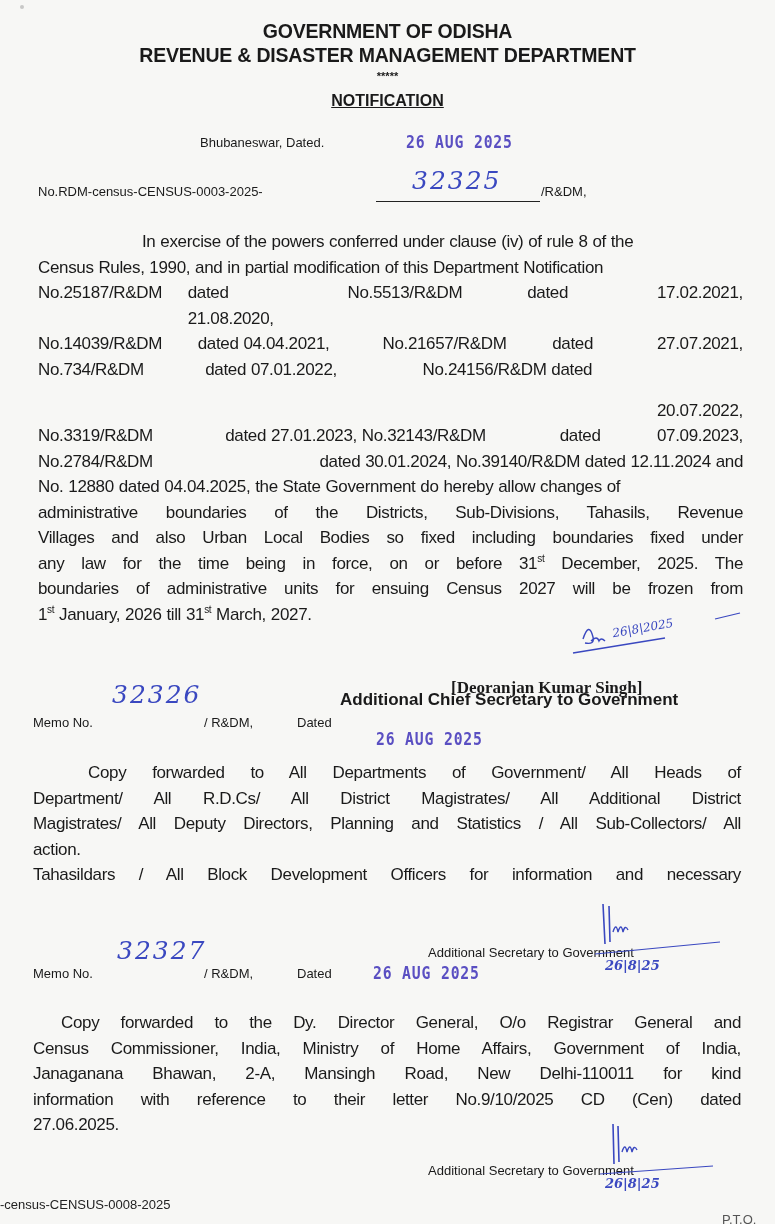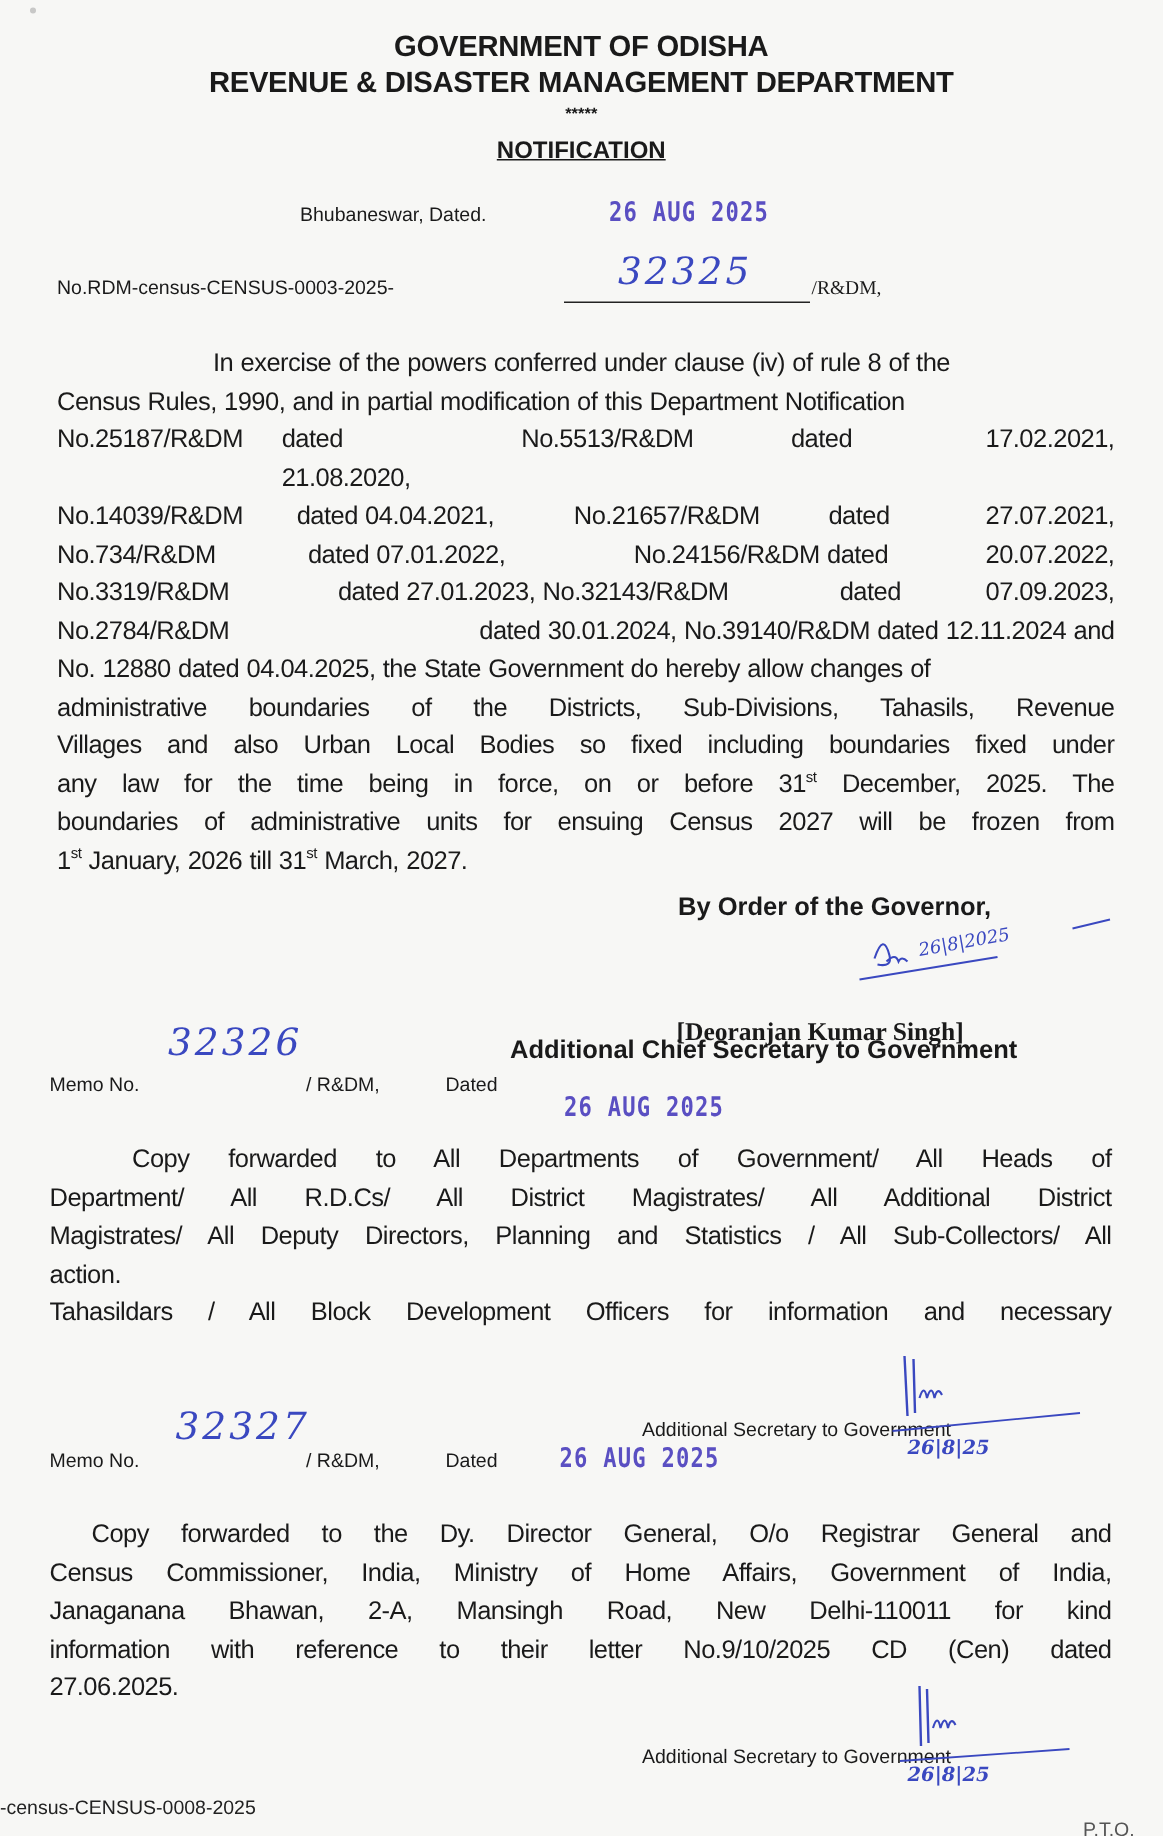--- a/index.html
+++ b/index.html
@@ -45,21 +45,21 @@
   <div class="abs hdr" style="top:44px;">REVENUE &amp; DISASTER MANAGEMENT DEPARTMENT</div>
   <div class="abs stars" style="top:70px;">*****</div>
   <div class="abs notif" style="top:92px;">NOTIFICATION</div>
 
   <div class="abs txt" style="left:200px;top:135px;">Bhubaneswar, Dated.</div>
   <div class="abs stamp" style="left:406px;top:131px;">26 AUG 2025</div>
 
   <div class="abs txt" style="left:38px;top:184px;">No.RDM-census-CENSUS-0003-2025-</div>
   <div class="underline-line" style="left:376px;top:201px;width:164px;"></div>
   <div class="abs hand" style="left:412px;top:166px;">32325</div>
-  <div class="abs txt" style="left:541px;top:184px;font-family:Liberation Serif, serif;">/R&amp;DM,</div>
+  <div class="abs txt" style="left:541px;top:184px;">/R&amp;DM,</div>
 
   <div class="para" style="left:38px;top:229px;width:705px;">
     <div style="padding-left:104px;">In exercise of the powers conferred under clause (iv) of rule 8 of the</div>
     <div>Census Rules, 1990, and in partial modification of this Department Notification</div>
 
     <div class="refrow">
       <span style="width:120px;">No.25187/R&amp;DM</span>
       <span style="width:130px;">dated 21.08.2020,</span>
       <span style="width:150px;">No.5513/R&amp;DM</span>
       <span style="width:100px;">dated</span>
@@ -70,21 +70,21 @@
       <span style="width:160px;">dated 04.04.2021,</span>
       <span style="width:145px;">No.21657/R&amp;DM</span>
       <span style="width:80px;">dated</span>
       <span style="text-align:right;">27.07.2021,</span>
     </div>
     <div class="refrow">
       <span style="width:150px;">No.734/R&amp;DM</span>
       <span style="width:200px;">dated 07.01.2022,</span>
       <span style="width:200px;">No.24156/R&amp;DM dated</span>
       <span></span>
-      <span style="text-align:center;">20.07.2022,</span>
+      <span style="text-align:center;margin-top:41px;">20.07.2022,</span>
     </div>
     <div class="refrow">
       <span style="width:170px;">No.3319/R&amp;DM</span>
       <span style="width:300px;">dated 27.01.2023, No.32143/R&amp;DM</span>
       <span></span>
       <span style="width:80px;">dated</span>
       <span style="text-align:right;">07.09.2023,</span>
     </div>
     <div class="refrow">
       <span style="width:180px;">No.2784/R&amp;DM</span>
@@ -92,21 +92,20 @@
     </div>
 
     <div>No. 12880 dated 04.04.2025, the State Government do hereby allow changes of</div>
     <div style="text-align:justify;text-align-last:justify;">administrative boundaries of the Districts, Sub-Divisions, Tahasils, Revenue</div>
     <div style="text-align:justify;text-align-last:justify;">Villages and also Urban Local Bodies so fixed including boundaries fixed under</div>
     <div style="text-align:justify;text-align-last:justify;"><span>any law for the time being in force, on or before 31</span><sup>st</sup><span> December, 2025. The</span></div>
     <div style="text-align:justify;text-align-last:justify;">boundaries of administrative units for ensuing Census 2027 will be frozen from</div>
     <div><span>1</span><sup>st</sup><span> January, 2026 till 31</span><sup>st</sup><span> March, 2027.</span></div>
   </div>
 
-  <div class="abs bold" style="left:452px;top:595px;">By Order of the Governor,</div>
   <div class="abs sig" style="left:565px;top:613px;">
     <svg width="180" height="50">
       <path d="M8 40 L100 25" stroke="#3a48c0" stroke-width="1.4" fill="none"></path>
       <path d="M18 26 q6 -18 10 -2 q2 8 -8 6 M26 28 q6 -6 8 0 q2 -4 6 0" stroke="#3a48c0" stroke-width="1.4" fill="none"></path>
       <path d="M150 6 L175 0" stroke="#3a48c0" stroke-width="1.2" fill="none"></path>
     </svg>
   </div>
   <div class="abs" style="left:612px;top:621px;color:#3a48c0;font-family:'DejaVu Serif',serif;font-style:italic;font-size:12px;transform:rotate(-10deg);">26|8|2025</div>
   <div class="abs bold" style="left:451px;top:678px;font-family:Liberation Serif, serif;">[Deoranjan Kumar Singh]</div>
   <div class="abs bold" style="left:340px;top:690px;">Additional Chief Secretary to Government</div>

